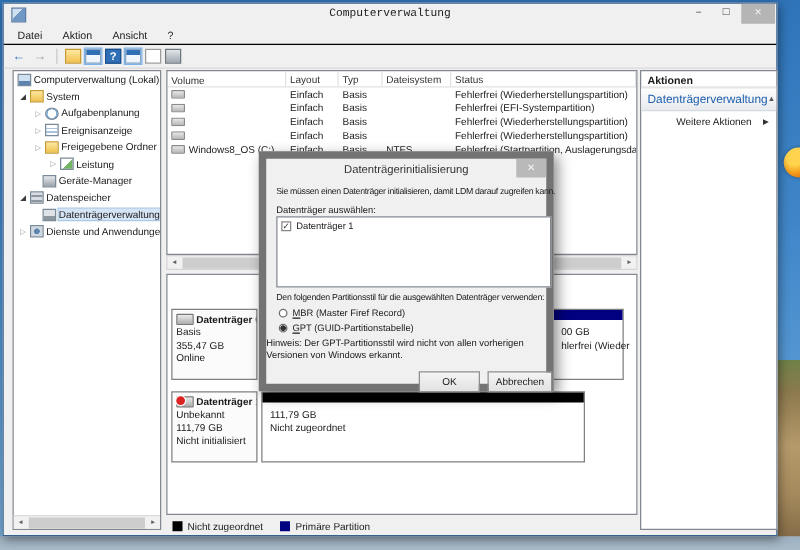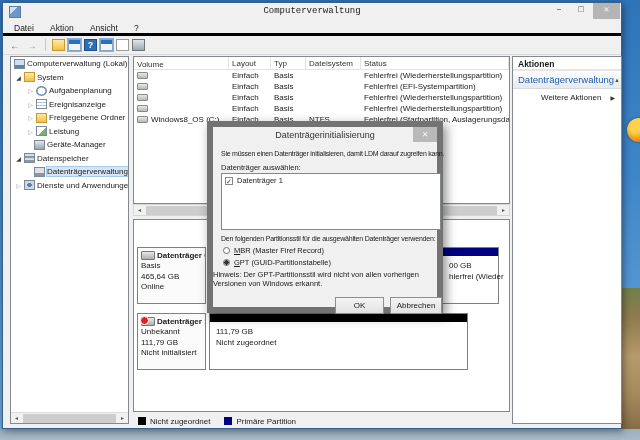--- a/index.html
+++ b/index.html
@@ -26,21 +26,21 @@
     border:1px solid #36618e; box-shadow:1px 2px 8px rgba(0,0,0,.45); }
   .titlebar { left:0; top:0; width:100%; height:18px;font-family:Liberation Mono, monospace; }
   .title-icon { left:6px; top:3px; width:12px; height:12px; border:1px solid #5a7ca6;
     background:linear-gradient(135deg,#cfe0f2 0 40%,#6f97c4 40% 100%); }
   .title-text { left:0; top:3px; width:100%; text-align:center; font-size:9px; color:#222; }
   .winbtn { top:0px; height:16px; text-align:center; font-size:9px; color:#444; line-height:15px; }
   .btn-min { right:52px; width:20px; }
   .btn-max { right:30px; width:20px; }
   .btn-close { right:1px; width:27px; background:#b5b5b5; color:#f2f2f2; }
 
-  .menubar { left:0; top:18px; width:100%; height:15px; border-bottom:3px solid #000000; padding-left:4px; }
+  .menubar { left:0; top:18px; width:100%; height:15px; border-bottom:1px solid #000000; padding-left:4px; }
   .menu-item { display:inline-block; padding:2px 7px 0 7px; font-size:8.5px; color:#222; }
 
   .toolbar { left:0; top:33px; width:100%; height:19px; border-bottom:1px solid #d9d9d9;
     display:flex; align-items:center; gap:3px; padding-left:5px; }
   .tbtn { width:14px; height:14px; display:flex; align-items:center; justify-content:center; font-size:10px; }
   .arrow-back { color:#2f6fb6; font-weight:bold; }
   .arrow-fwd { color:#9a9a9a; font-weight:bold; }
   .tsep { width:1px; height:12px; background:#c8c8c8; margin:0 3px; }
   .tico { width:13px; height:12px; border:1px solid #8aa6c4; }
   .ico-folder { background:linear-gradient(180deg,#ffe9a0,#f2c04c); border-color:#c79a30; }
@@ -195,21 +195,21 @@
     <div class="trow" style="padding-left:16px">
       <span class="exp">▷</span>
       <span class="ti ti-event"></span>
       <span class="lbl">Ereignisanzeige</span>
     </div>
     <div class="trow" style="padding-left:16px">
       <span class="exp">▷</span>
       <span class="ti ti-folder"></span>
       <span class="lbl">Freigegebene Ordner</span>
     </div>
-    <div class="trow" style="padding-left:16px">
+    <div class="trow" style="padding-left:28px">
       <span class="exp">▷</span>
       <span class="ti ti-perf"></span>
       <span class="lbl">Leistung</span>
     </div>
     <div class="trow" style="padding-left:23px">
       <span class="ti ti-device"></span>
       <span class="lbl">Geräte-Manager</span>
     </div>
     <div class="trow" style="padding-left:4px">
       <span class="exp open">◢</span>
@@ -301,21 +301,21 @@
     </div>
 
     <div class="abs graph">
 
       <div class="dbox" style="top:27px">
         <div class="dname">
             <span class="disk-ic"></span>
           <span>Datenträger 0</span>
           </div>
         <div class="dline">Basis</div>
-        <div class="dline">465,64 GB</div>
+        <div class="dline">355,47 GB</div>
         <div class="dline">Online</div>
       </div>
       <div class="dstrip" style="left:75px; top:27px; width:290px">
         <div class="band" style="background:#000080"></div>
         <div class="striptext" style="left:239px; top:12px">
           <div>00 GB</div>
           <div>hlerfrei (Wieder</div>
         </div>
       </div>
 

